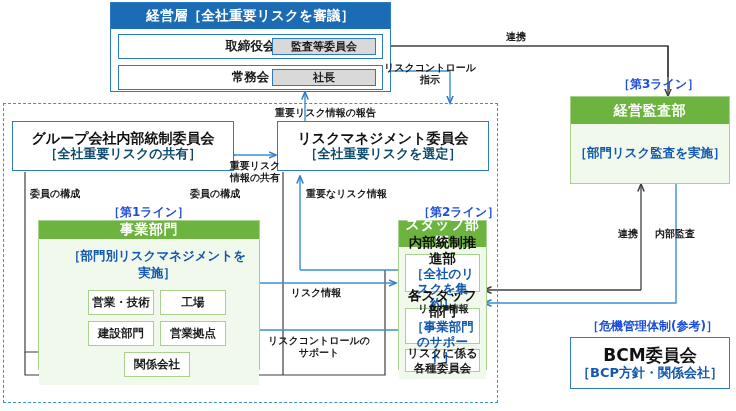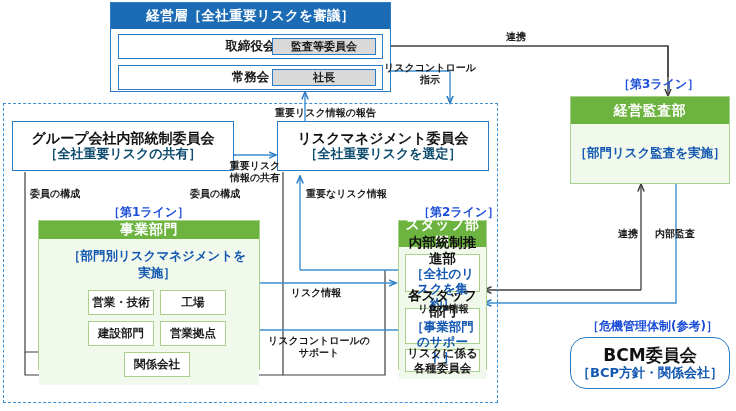--- a/index.html
+++ b/index.html
@@ -202,21 +202,21 @@
 
   <div class="linetag" style="left:618px;top:76px;">［第3ライン］</div>
 
   <div class="abs greenpanel col" style="left:570px;top:96px;width:160px;height:88px;">
     <div class="ctr greenhead" style="height:27px;">経営監査部</div>
     <div class="ctr greenbody" style="flex:1;font-size:12.5px;font-weight:bold;color:#1257b0;">［部門リスク監査を実施］</div>
   </div>
 
   <div class="linetag" style="left:587px;top:318px;">［危機管理体制(参考)］</div>
 
-  <div class="abs bluebox ctr col" style="left:570px;top:337px;width:160px;height:52px;border-radius:16px;">
+  <div class="abs bluebox ctr col" style="left:570px;top:337px;width:160px;height:52px;">
     <div style="font-size:17px;font-weight:600;color:#111;line-height:1.2;">BCM委員会</div>
     <div style="font-size:13px;font-weight:bold;color:#1257b0;line-height:1.2;">［BCP方針・関係会社］</div>
   </div>
 
   <div class="lbl" style="left:486px;top:31px;width:60px;">連携</div>
 
   <div class="lbl" style="left:382px;top:62px;width:96px;">リスクコントロール
 指示</div>
 
   <div class="lbl" style="left:275px;top:107px;width:160px;text-align:left;">重要リスク情報の報告</div>

